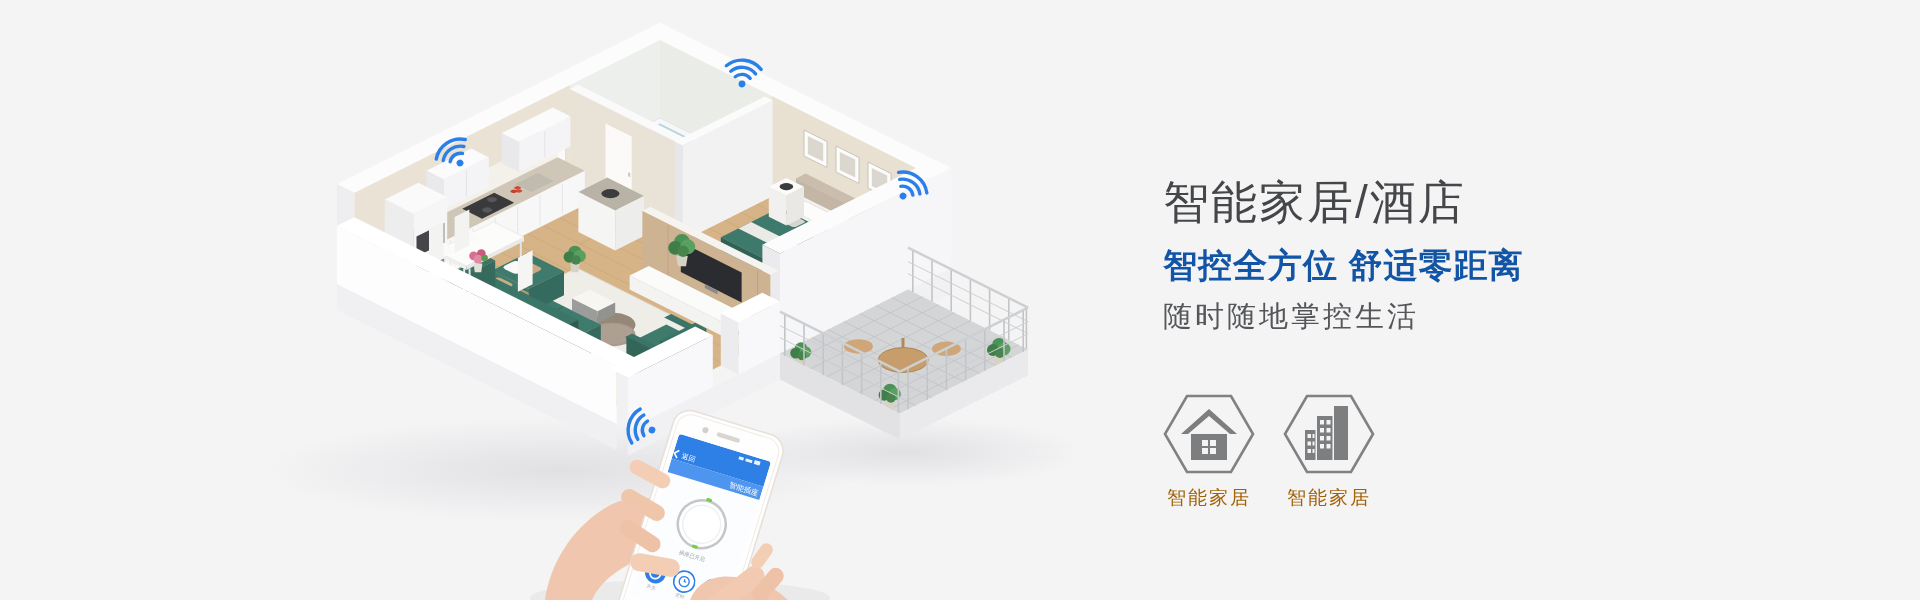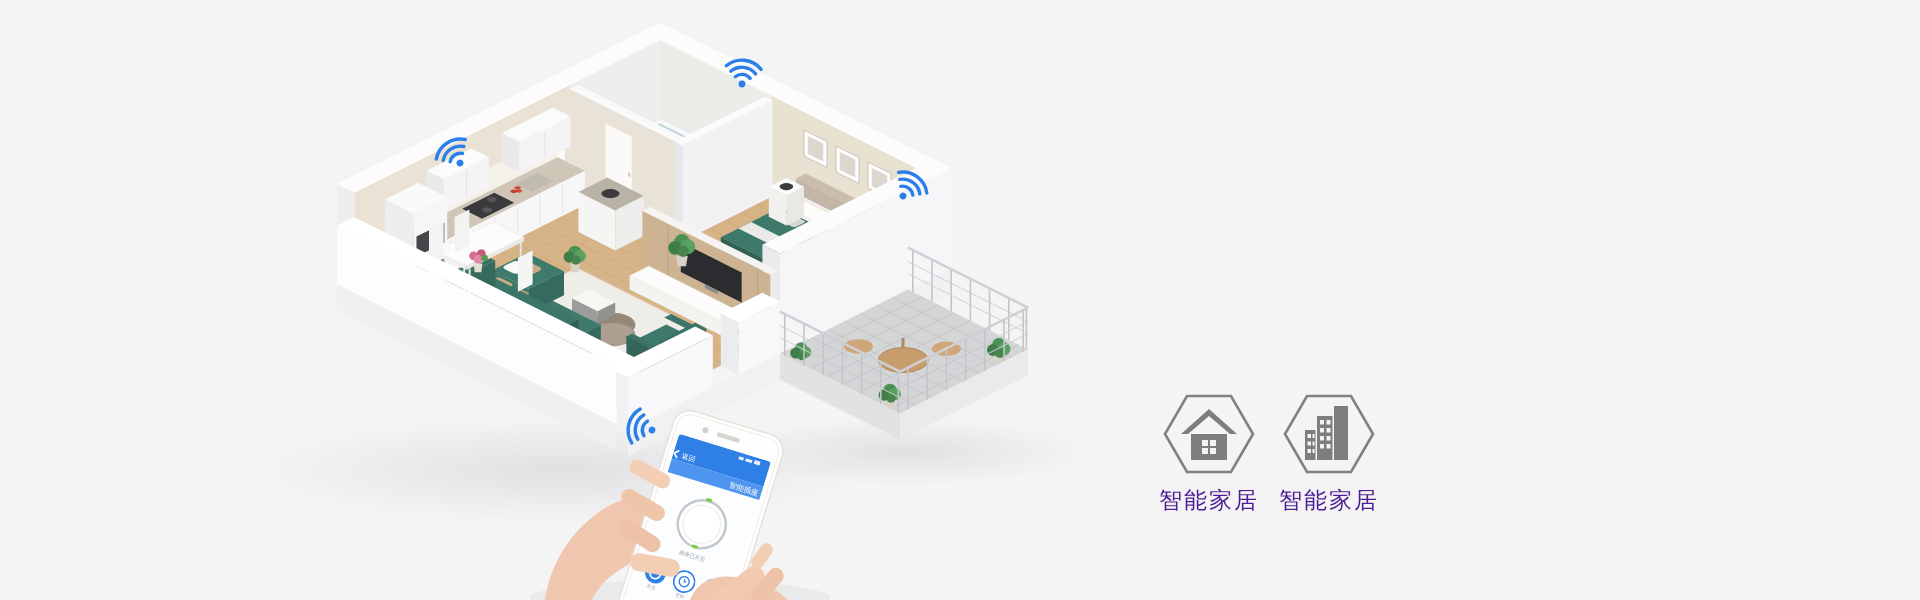--- a/index.html
+++ b/index.html
@@ -5,21 +5,21 @@
   html,body{margin:0;padding:0;background:#f4f4f5;}
   .banner{position:relative;width:1920px;height:600px;background:#f4f4f5;overflow:hidden;
           font-family:"Liberation Sans","DejaVu Sans",sans-serif;}
   .scene{position:absolute;left:0;top:0;width:1920px;height:600px;}
   .copy{position:absolute;left:1163px;top:177px;width:560px;}
   .copy .title{font-size:46px;font-weight:400;color:#454649;letter-spacing:2px;line-height:1.1;}
   .copy .subtitle{margin-top:19px;font-size:34px;font-weight:700;color:#1255a7;letter-spacing:1px;line-height:1.1;}
   .copy .tagline{margin-top:17px;font-size:29px;font-weight:400;color:#55565a;letter-spacing:3px;line-height:1.1;}
   .cats{position:absolute;left:1161px;top:392px;display:flex;gap:24px;}
   .cat{width:96px;display:flex;flex-direction:column;align-items:center;cursor:pointer;}
-  .cat .label{margin-top:9px;font-size:23px;color:#4c1d95;letter-spacing:2px;white-space:nowrap;}
+  .cat .label{margin-top:9px;font-size:19px;color:#a16207;letter-spacing:2px;white-space:nowrap;}
   svg text{font-family:"Liberation Sans","DejaVu Sans",sans-serif;}
 </style>
 </head>
 <body>
 
 <div class="banner">
 
 <svg class="scene" width="1920" height="600" viewBox="0 0 1920 600">
   <defs>
     <radialGradient id="gsh" cx="50%" cy="50%" r="50%">
@@ -600,20 +600,25 @@
     </g>
     <g>
       <path d="M690,600 C696,584 712,574 735,577 C765,581 788,594 794,610 L690,612 Z" fill="#f0c7ae"></path>
       <rect x="689" y="585" width="82" height="20" rx="10" transform="rotate(-38 730 595)" fill="#f2cab1"></rect>
       <rect x="748" y="577" width="40" height="16" rx="8" transform="rotate(-50 768 585)" fill="#eec2a7"></rect>
       <rect x="748" y="549.5" width="28" height="13" rx="6.5" transform="rotate(-55 762 556)" fill="#f3cdb4"></rect>
     </g>
   </g>
 </svg>
 
+<div class="copy">
+  <div class="title">智能家居/酒店</div>
+  <div class="subtitle">智控全方位 舒适零距离</div>
+  <div class="tagline">随时随地掌控生活</div>
+</div>
 
 <div class="cats">
   <div class="cat">
     <svg width="96" height="84" viewBox="0 0 96 84">
       <polygon points="92,42 70,80 26,80 4,42 26,4 70,4" fill="none" stroke="#7f8184" stroke-width="2.6"></polygon>
       <path d="M20,42 L48,17 L76,42 L69,42 L48,24 L27,42 Z" fill="#7c7e80"></path>
       <rect x="30" y="42" width="36" height="26" fill="#7c7e80"></rect>
       <rect x="41" y="48" width="14" height="14" fill="#f4f4f5"></rect>
       <line x1="48" y1="48" x2="48" y2="62" stroke="#7c7e80" stroke-width="2"></line>
       <line x1="41" y1="55" x2="55" y2="55" stroke="#7c7e80" stroke-width="2"></line>

